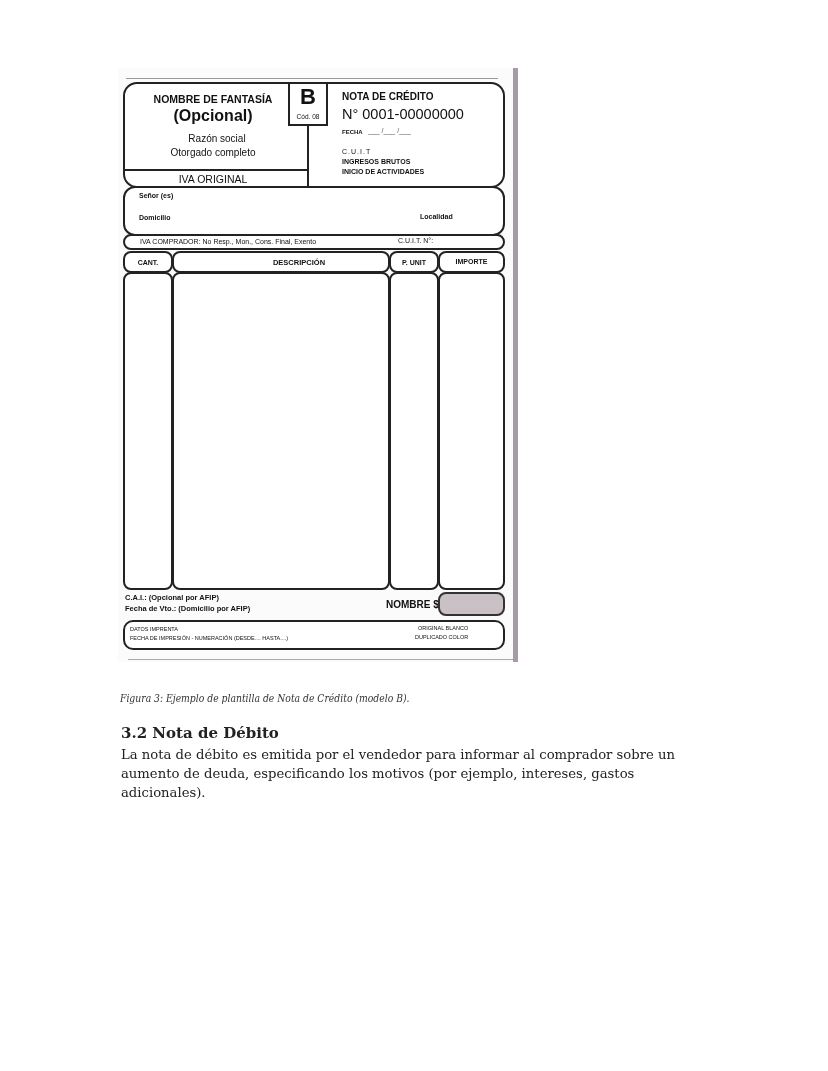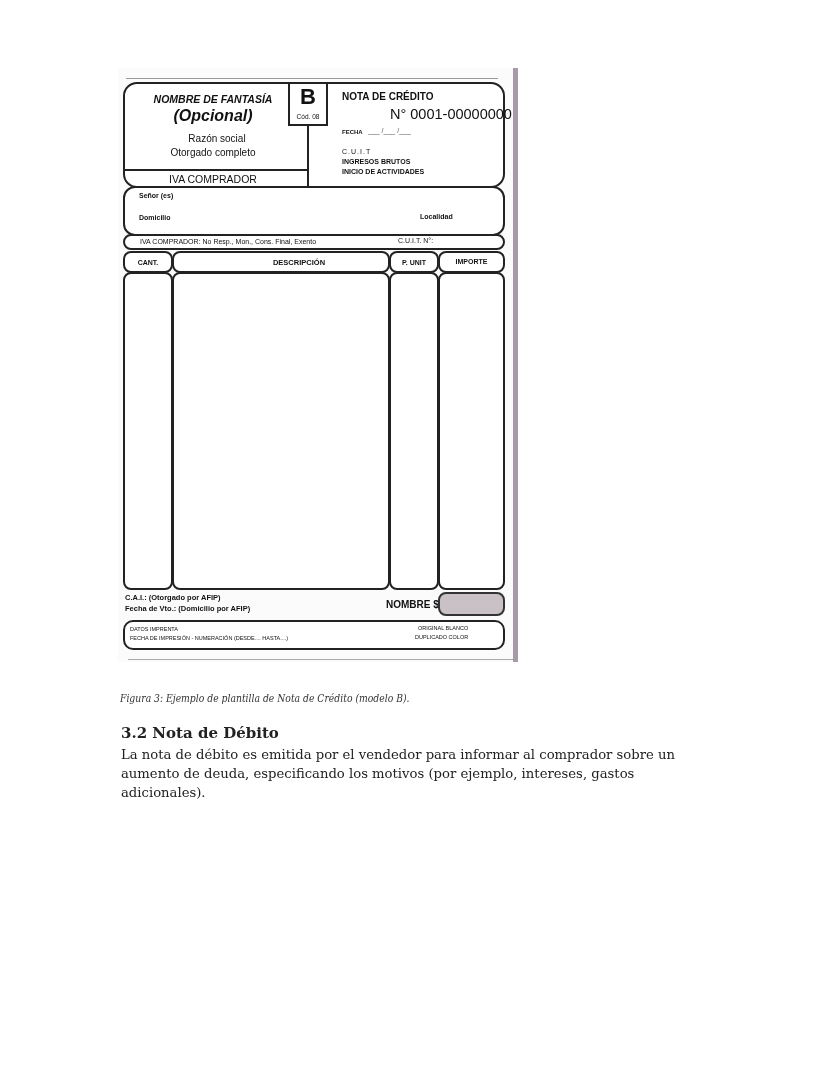--- a/index.html
+++ b/index.html
@@ -12,21 +12,21 @@
       background: #fbfbfb;
     }
     .figure .topline { position: absolute; left: 8px; right: 20px; top: 10px; height: 1px; background: #999; }
     .figure .rightline { position: absolute; right: 0; top: 0; bottom: 0; width: 5px; background: #a79aa8; }
     .figure .bottomline { position: absolute; left: 10px; right: 5px; bottom: 2px; height: 1px; background: #aaa; }
 
     .form { position: absolute; font-family: "Liberation Sans", sans-serif; color: #111; font-weight: bold; }
     .box { position: absolute; border: 2px solid #222; background: #fff; }
 
     .txt { position: absolute; white-space: nowrap; line-height: 1; }
-    .it { font-style: italic; }
+    .it { }
     .center { text-align: center; }
 
     .caption {
       position: absolute; left: 120px; top: 692px;
       font-family: "DejaVu Serif", serif; font-style: italic; font-size: 10.5px; color: #333;
       transform: scaleX(0.88); transform-origin: left;
     }
     .section-title {
       position: absolute; left: 121px; top: 724px;
       font-family: "DejaVu Serif", serif; font-weight: bold; font-size: 15px; color: #222;
@@ -54,28 +54,28 @@
     <div class="box" style="left:5px;top:14px;width:382px;height:106px;border-radius:14px;"></div>
 
     <div class="box" style="left:189px;top:14px;width:2px;height:106px;border:none;background:#222;"></div>
 
     <div class="box" style="left:5px;top:101px;width:186px;height:2px;border:none;background:#222;"></div>
 
     <div class="txt it center" style="left:10px;top:26px;width:170px;font-size:10.5px;">NOMBRE DE FANTASÍA</div>
     <div class="txt it center" style="left:10px;top:40px;width:170px;font-size:16px;">(Opcional)</div>
     <div class="txt center" style="left:14px;top:66px;width:170px;font-size:10px;font-weight:normal;">Razón social</div>
     <div class="txt center" style="left:10px;top:80px;width:170px;font-size:10px;font-weight:normal;">Otorgado completo</div>
-    <div class="txt center" style="left:10px;top:106px;width:170px;font-size:10.5px;font-weight:normal;">IVA COMPRADOR</div>
+    <div class="txt center" style="left:10px;top:106px;width:170px;font-size:10.5px;font-weight:normal;">IVA ORIGINAL</div>
 
     <div class="box" style="left:170px;top:14px;width:40px;height:44px;border-radius:0;"></div>
     <div class="txt center" style="left:170px;top:18px;width:40px;font-size:22px;">B</div>
     <div class="txt center" style="left:170px;top:46px;width:40px;font-size:6.5px;font-weight:normal;">Cód. 08</div>
 
     <div class="txt" style="left:224px;top:24px;font-size:10px;">NOTA DE CRÉDITO</div>
-    <div class="txt" style="left:224px;top:39px;font-size:14.5px;font-weight:normal;margin-left:48px;">N° 0001-00000000</div>
+    <div class="txt" style="left:224px;top:39px;font-size:14.5px;font-weight:normal;">N° 0001-00000000</div>
     <div class="txt" style="left:224px;top:61px;font-size:6px;">FECHA</div>
     <div class="txt" style="left:250px;top:59px;font-size:7px;font-weight:normal;color:#555;">___ /___ /___</div>
     <div class="txt" style="left:224px;top:80px;font-size:7px;font-weight:normal;letter-spacing:1px;">C.U.I.T</div>
     <div class="txt" style="left:224px;top:90px;font-size:7px;">INGRESOS BRUTOS</div>
     <div class="txt" style="left:224px;top:100px;font-size:7px;">INICIO DE ACTIVIDADES</div>
 
     <div class="box" style="left:5px;top:118px;width:382px;height:50px;border-radius:12px;"></div>
     <div class="txt" style="left:21px;top:124px;font-size:7px;">Señor (es)</div>
     <div class="txt" style="left:21px;top:146px;font-size:7px;">Domicilio</div>
     <div class="txt" style="left:302px;top:145px;font-size:7px;">Localidad</div>
@@ -91,21 +91,21 @@
     <div class="box" style="left:271px;top:183px;width:50px;height:22px;border-radius:8px;"></div>
     <div class="txt center" style="left:271px;top:191px;width:50px;font-size:7px;">P. UNIT</div>
     <div class="box" style="left:320px;top:183px;width:67px;height:22px;border-radius:8px;"></div>
     <div class="txt center" style="left:320px;top:190px;width:67px;font-size:7px;">IMPORTE</div>
 
     <div class="box" style="left:5px;top:204px;width:50px;height:318px;border-radius:8px;"></div>
     <div class="box" style="left:54px;top:204px;width:218px;height:318px;border-radius:8px;"></div>
     <div class="box" style="left:271px;top:204px;width:50px;height:318px;border-radius:8px;"></div>
     <div class="box" style="left:320px;top:204px;width:67px;height:318px;border-radius:8px;"></div>
 
-    <div class="txt" style="left:7px;top:526px;font-size:7.5px;">C.A.I.: (Otorgado por AFIP)</div>
+    <div class="txt" style="left:7px;top:526px;font-size:7.5px;">C.A.I.: (Opcional por AFIP)</div>
     <div class="txt" style="left:7px;top:537px;font-size:7.5px;">Fecha de Vto.: (Domicilio por AFIP)</div>
     <div class="txt" style="left:268px;top:532px;font-size:10px;">NOMBRE $</div>
     <div class="box" style="left:320px;top:524px;width:67px;height:24px;border-radius:8px;background:#c9c1c6;border-color:#333;"></div>
 
     <div class="box" style="left:5px;top:552px;width:382px;height:30px;border-radius:10px;"></div>
     <div class="txt" style="left:12px;top:559px;font-size:5.5px;font-weight:normal;">DATOS IMPRENTA</div>
     <div class="txt" style="left:12px;top:568px;font-size:5.5px;font-weight:normal;">FECHA DE IMPRESIÓN - NUMERACIÓN (DESDE.... HASTA....)</div>
     <div class="txt" style="left:300px;top:558px;font-size:5.5px;font-weight:normal;">ORIGINAL BLANCO</div>
     <div class="txt" style="left:297px;top:567px;font-size:5.5px;font-weight:normal;">DUPLICADO COLOR</div>
   </div>

